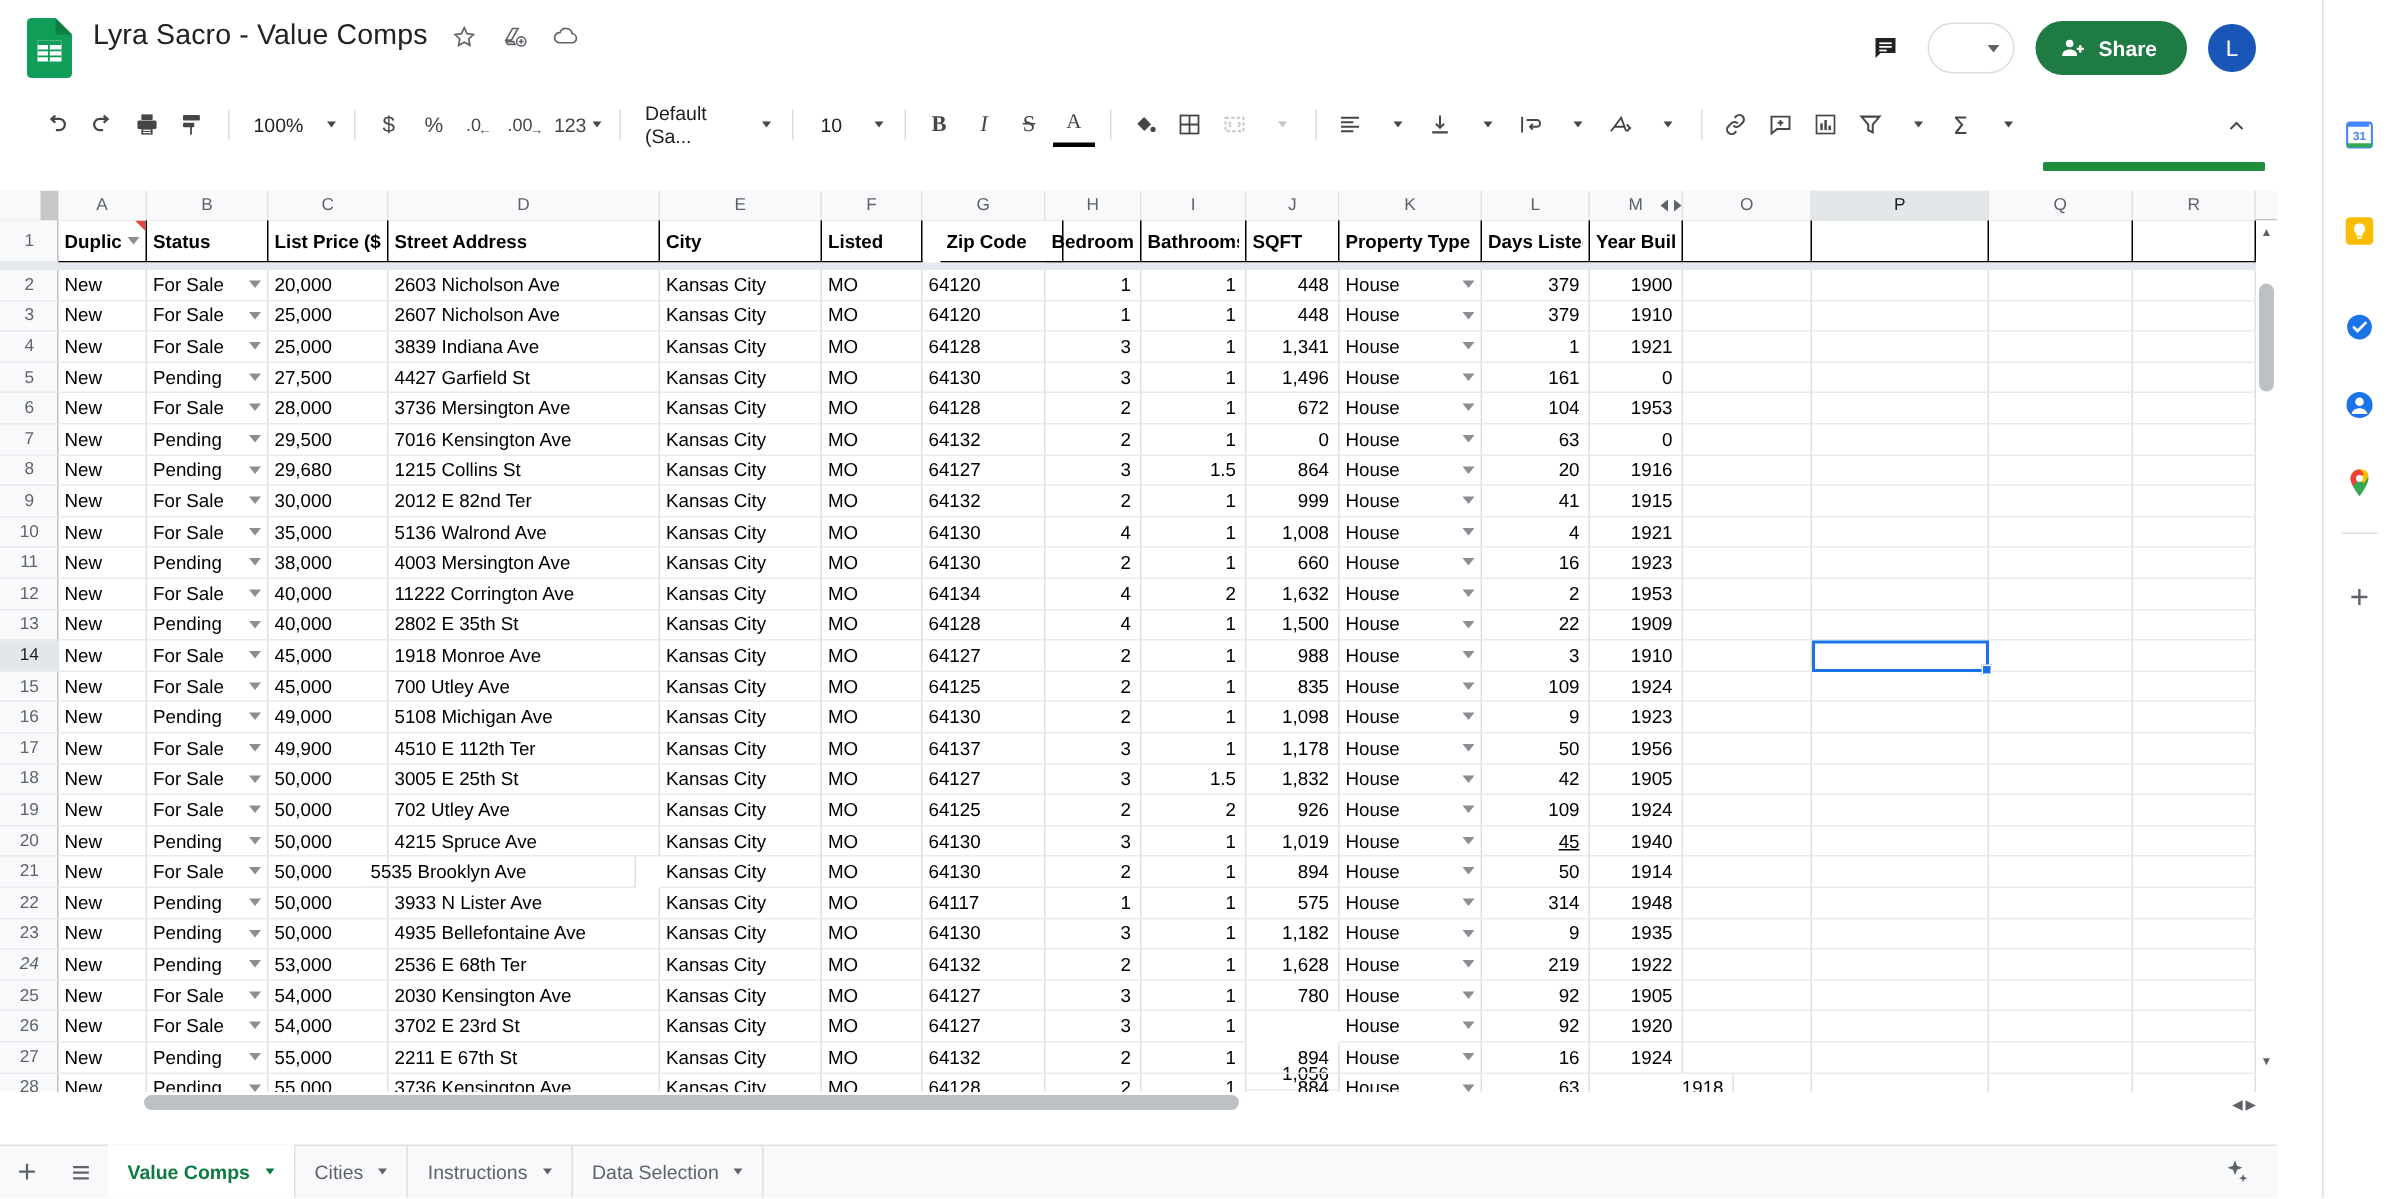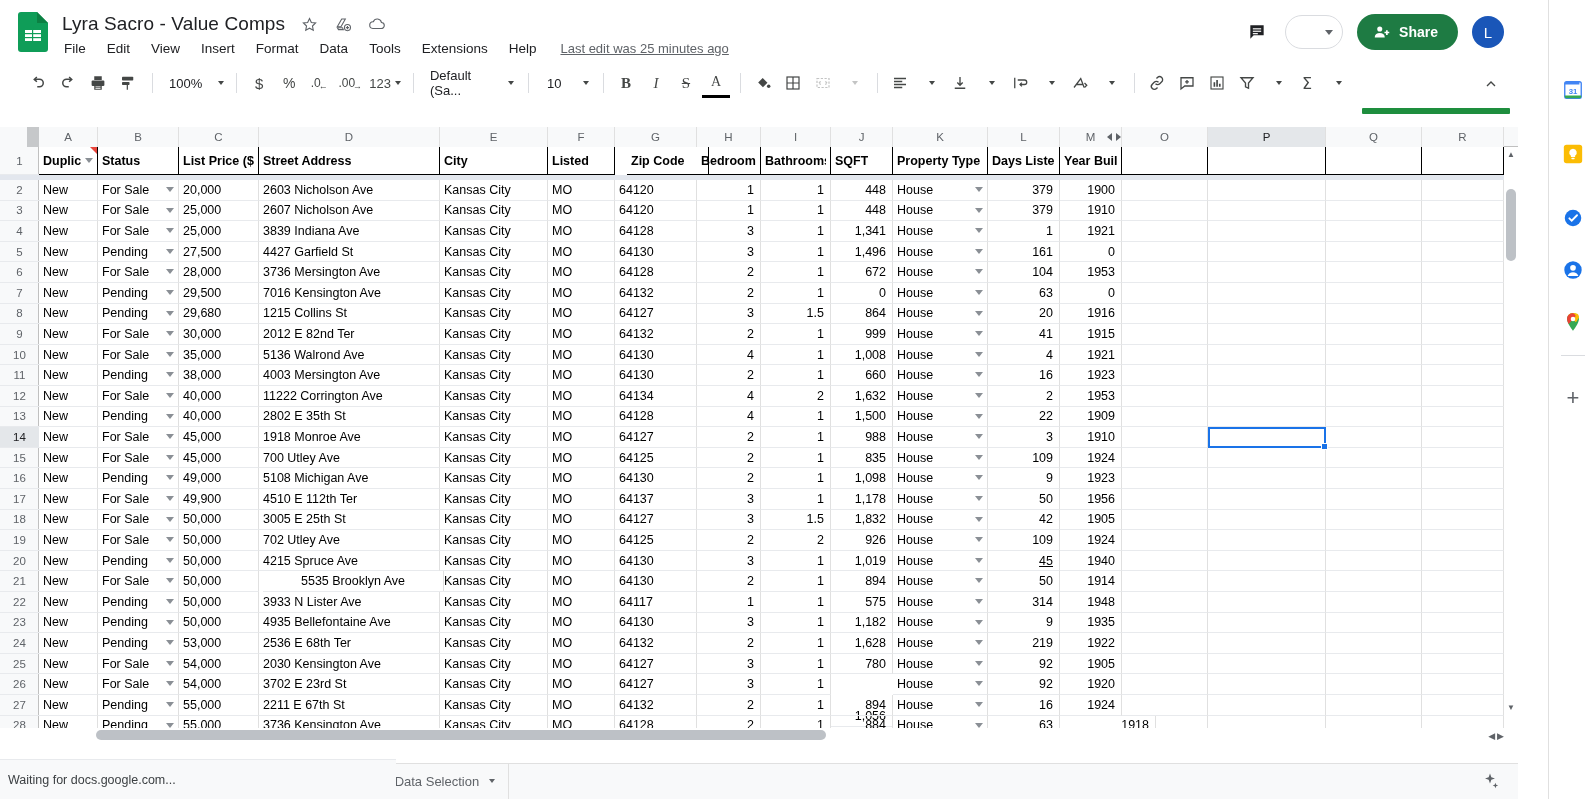--- a/index.html
+++ b/index.html
@@ -147,32 +147,20 @@
             <path d="M17.6 14.1v4.6M15.3 16.4h4.6"></path>
         </svg>
       </span>
       <span class="title-icon">
         <svg width="18" height="18" viewBox="0 0 24 24" fill="none" stroke="#5f6368" stroke-width="1.5">
           <path d="M6.5 18h11a4 4 0 0 0 .4-8 5.6 5.6 0 0 0-10.8-1A3.8 3.8 0 0 0 6.5 18z"></path>
         </svg>
       </span>
     </div>
 
-    <div class="menubar">
-      <span class="menu-item">File</span>
-      <span class="menu-item">Edit</span>
-      <span class="menu-item">View</span>
-      <span class="menu-item">Insert</span>
-      <span class="menu-item">Format</span>
-      <span class="menu-item">Data</span>
-      <span class="menu-item">Tools</span>
-      <span class="menu-item">Extensions</span>
-      <span class="menu-item">Help</span>
-      <span class="lastedit">Last edit was 25 minutes ago</span>
-    </div>
 
     <div class="tb-right">
       <div class="comment-btn">
         <svg width="20" height="20" viewBox="0 0 24 24" fill="#202124">
           <path d="M4 4h16v12H8l-4 4V4z"></path>
             <rect x="7" y="7.5" width="10" height="1.4" fill="#fff"></rect>
           <rect x="7" y="10.4" width="10" height="1.4" fill="#fff"></rect>
             <rect x="7" y="13.3" width="6" height="1.4" fill="#fff"></rect>
         </svg>
       </div>
@@ -425,21 +413,21 @@
         <div class="rh hl" style="top: 280.2px; height: 20.6px;">14</div>
         <div class="rh" style="top: 300.8px; height: 20.6px;">15</div>
         <div class="rh" style="top: 321.4px; height: 20.6px;">16</div>
         <div class="rh" style="top: 342px; height: 20.6px;">17</div>
         <div class="rh" style="top: 362.6px; height: 20.6px;">18</div>
         <div class="rh" style="top: 383.2px; height: 20.6px;">19</div>
         <div class="rh" style="top: 403.8px; height: 20.6px;">20</div>
         <div class="rh" style="top: 424.4px; height: 20.6px;">21</div>
         <div class="rh" style="top: 445px; height: 20.6px;">22</div>
         <div class="rh" style="top: 465.6px; height: 20.6px;">23</div>
-        <div class="rh" style="top: 486.2px; height: 20.6px;">24</div>
+        <div class="rh" style="top: 486.2px; height: 20.6px; font-style: italic;">24</div>
         <div class="rh" style="top: 506.8px; height: 20.6px;">25</div>
         <div class="rh" style="top: 527.4px; height: 20.6px;">26</div>
         <div class="rh" style="top: 548px; height: 20.6px;">27</div>
         <div class="rh" style="top: 568.6px; height: 20.6px;">28</div>
       </div>
     <div class="cells">
         <div class="cell hdr" style="left: 0px; width: 59px; top: 0px; height: 28px; padding-right: 16px;">
           <span style="overflow: hidden; text-overflow: clip; white-space: nowrap;">Duplicà</span>
           <span class="redflag"></span>
           <span class="ddarrow" style="top: 11px;"></span>
@@ -1343,21 +1331,21 @@
         <div class="cell ddl" style="left: 0px; width: 59px; top: 424.4px; height: 20.6px;">
           <span>New</span>
         </div>
         <div class="cell ddl" style="left: 59px; width: 81px; top: 424.4px; height: 20.6px;">
           <span>For Sale</span>
           <span class="ddarrow"></span>
         </div>
         <div class="cell" style="left: 140px; width: 80px; top: 424.4px; height: 20.6px;">
           <span>50,000</span>
         </div>
-        <div class="cell" style="left: 224px; width: 181px; top: 424.4px; height: 20.6px; justify-content: center;">
+        <div class="cell" style="left: 204px; width: 181px; top: 424.4px; height: 20.6px;">
           <span>5535 Brooklyn Ave</span>
         </div>
         <div class="cell" style="left: 401px; width: 108px; top: 424.4px; height: 20.6px;">
           <span>Kansas City</span>
         </div>
         <div class="cell" style="left: 509px; width: 67px; top: 424.4px; height: 20.6px;">
           <span>MO</span>
         </div>
         <div class="cell" style="left: 576px; width: 82px; top: 424.4px; height: 20.6px;">
           <span>64130</span>
@@ -1749,23 +1737,20 @@
       <span class="caret-sm"></span>
     </div>
     <div class="explore-btn">
       <svg width="20" height="20" viewBox="0 0 24 24" fill="#5f6368">
           <path d="M12 3l1.6 4.4L18 9l-4.4 1.6L12 15l-1.6-4.4L6 9l4.4-1.6z"></path>
           <path d="M18.5 14l.9 2.4 2.4.9-2.4.9-.9 2.4-.9-2.4-2.4-.9 2.4-.9z"></path>
         </svg>
     </div>
   </div>
 
-  <div class="status-toast">
-    <span>Waiting for docs.google.com...</span>
-  </div>
 
   <div class="sidepanel">
     <div class="sp-icon" style="top:78px">
       <svg width="22" height="22" viewBox="0 0 24 24">
         <rect x="3" y="3" width="18" height="18" rx="2" fill="#fff" stroke="#4285f4" stroke-width="1.5"></rect>
         <path d="M3 5a2 2 0 0 1 2-2h14v3H3z" fill="#4285f4"></path>
         <path d="M3 18h18v1a2 2 0 0 1-2 2H5a2 2 0 0 1-2-2z" fill="#34a853"></path>
         <path d="M3 9h3v9H3z" fill="#ea4335" opacity=".0"></path>
         <text x="12" y="16" font-size="8.5" text-anchor="middle" fill="#4285f4" font-family="'Liberation Sans',sans-serif" font-weight="bold">31</text>
       </svg>

